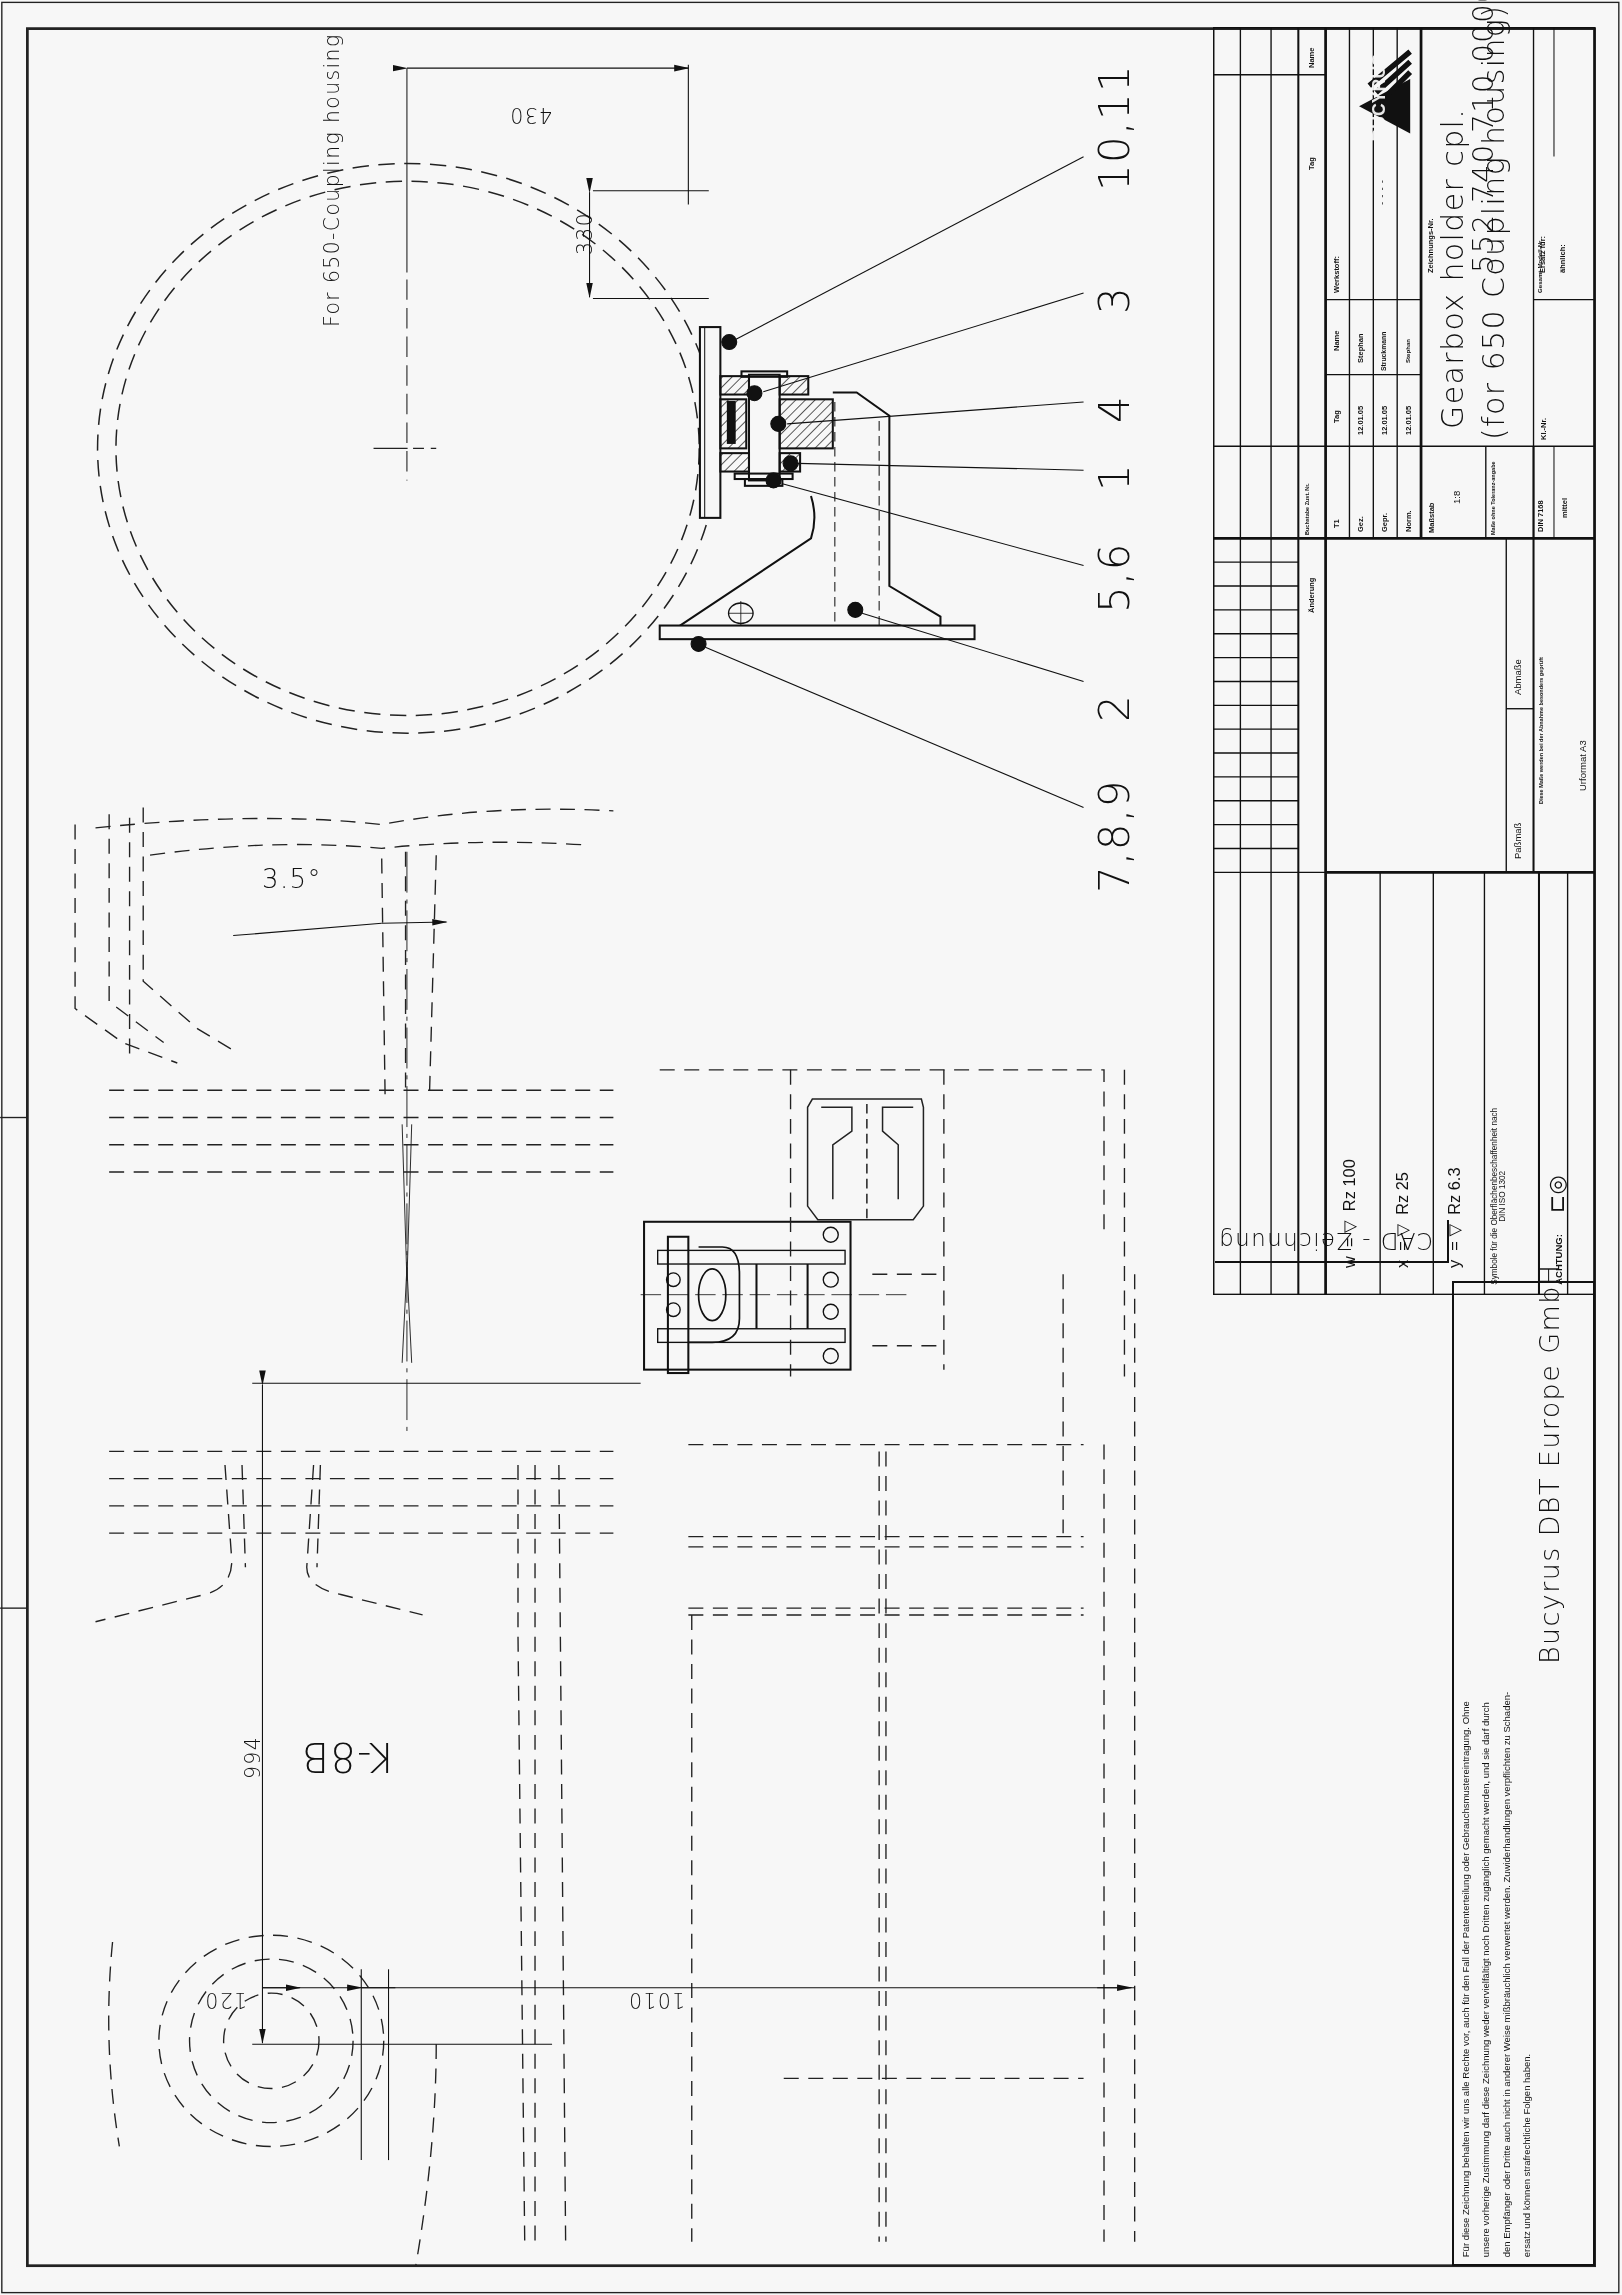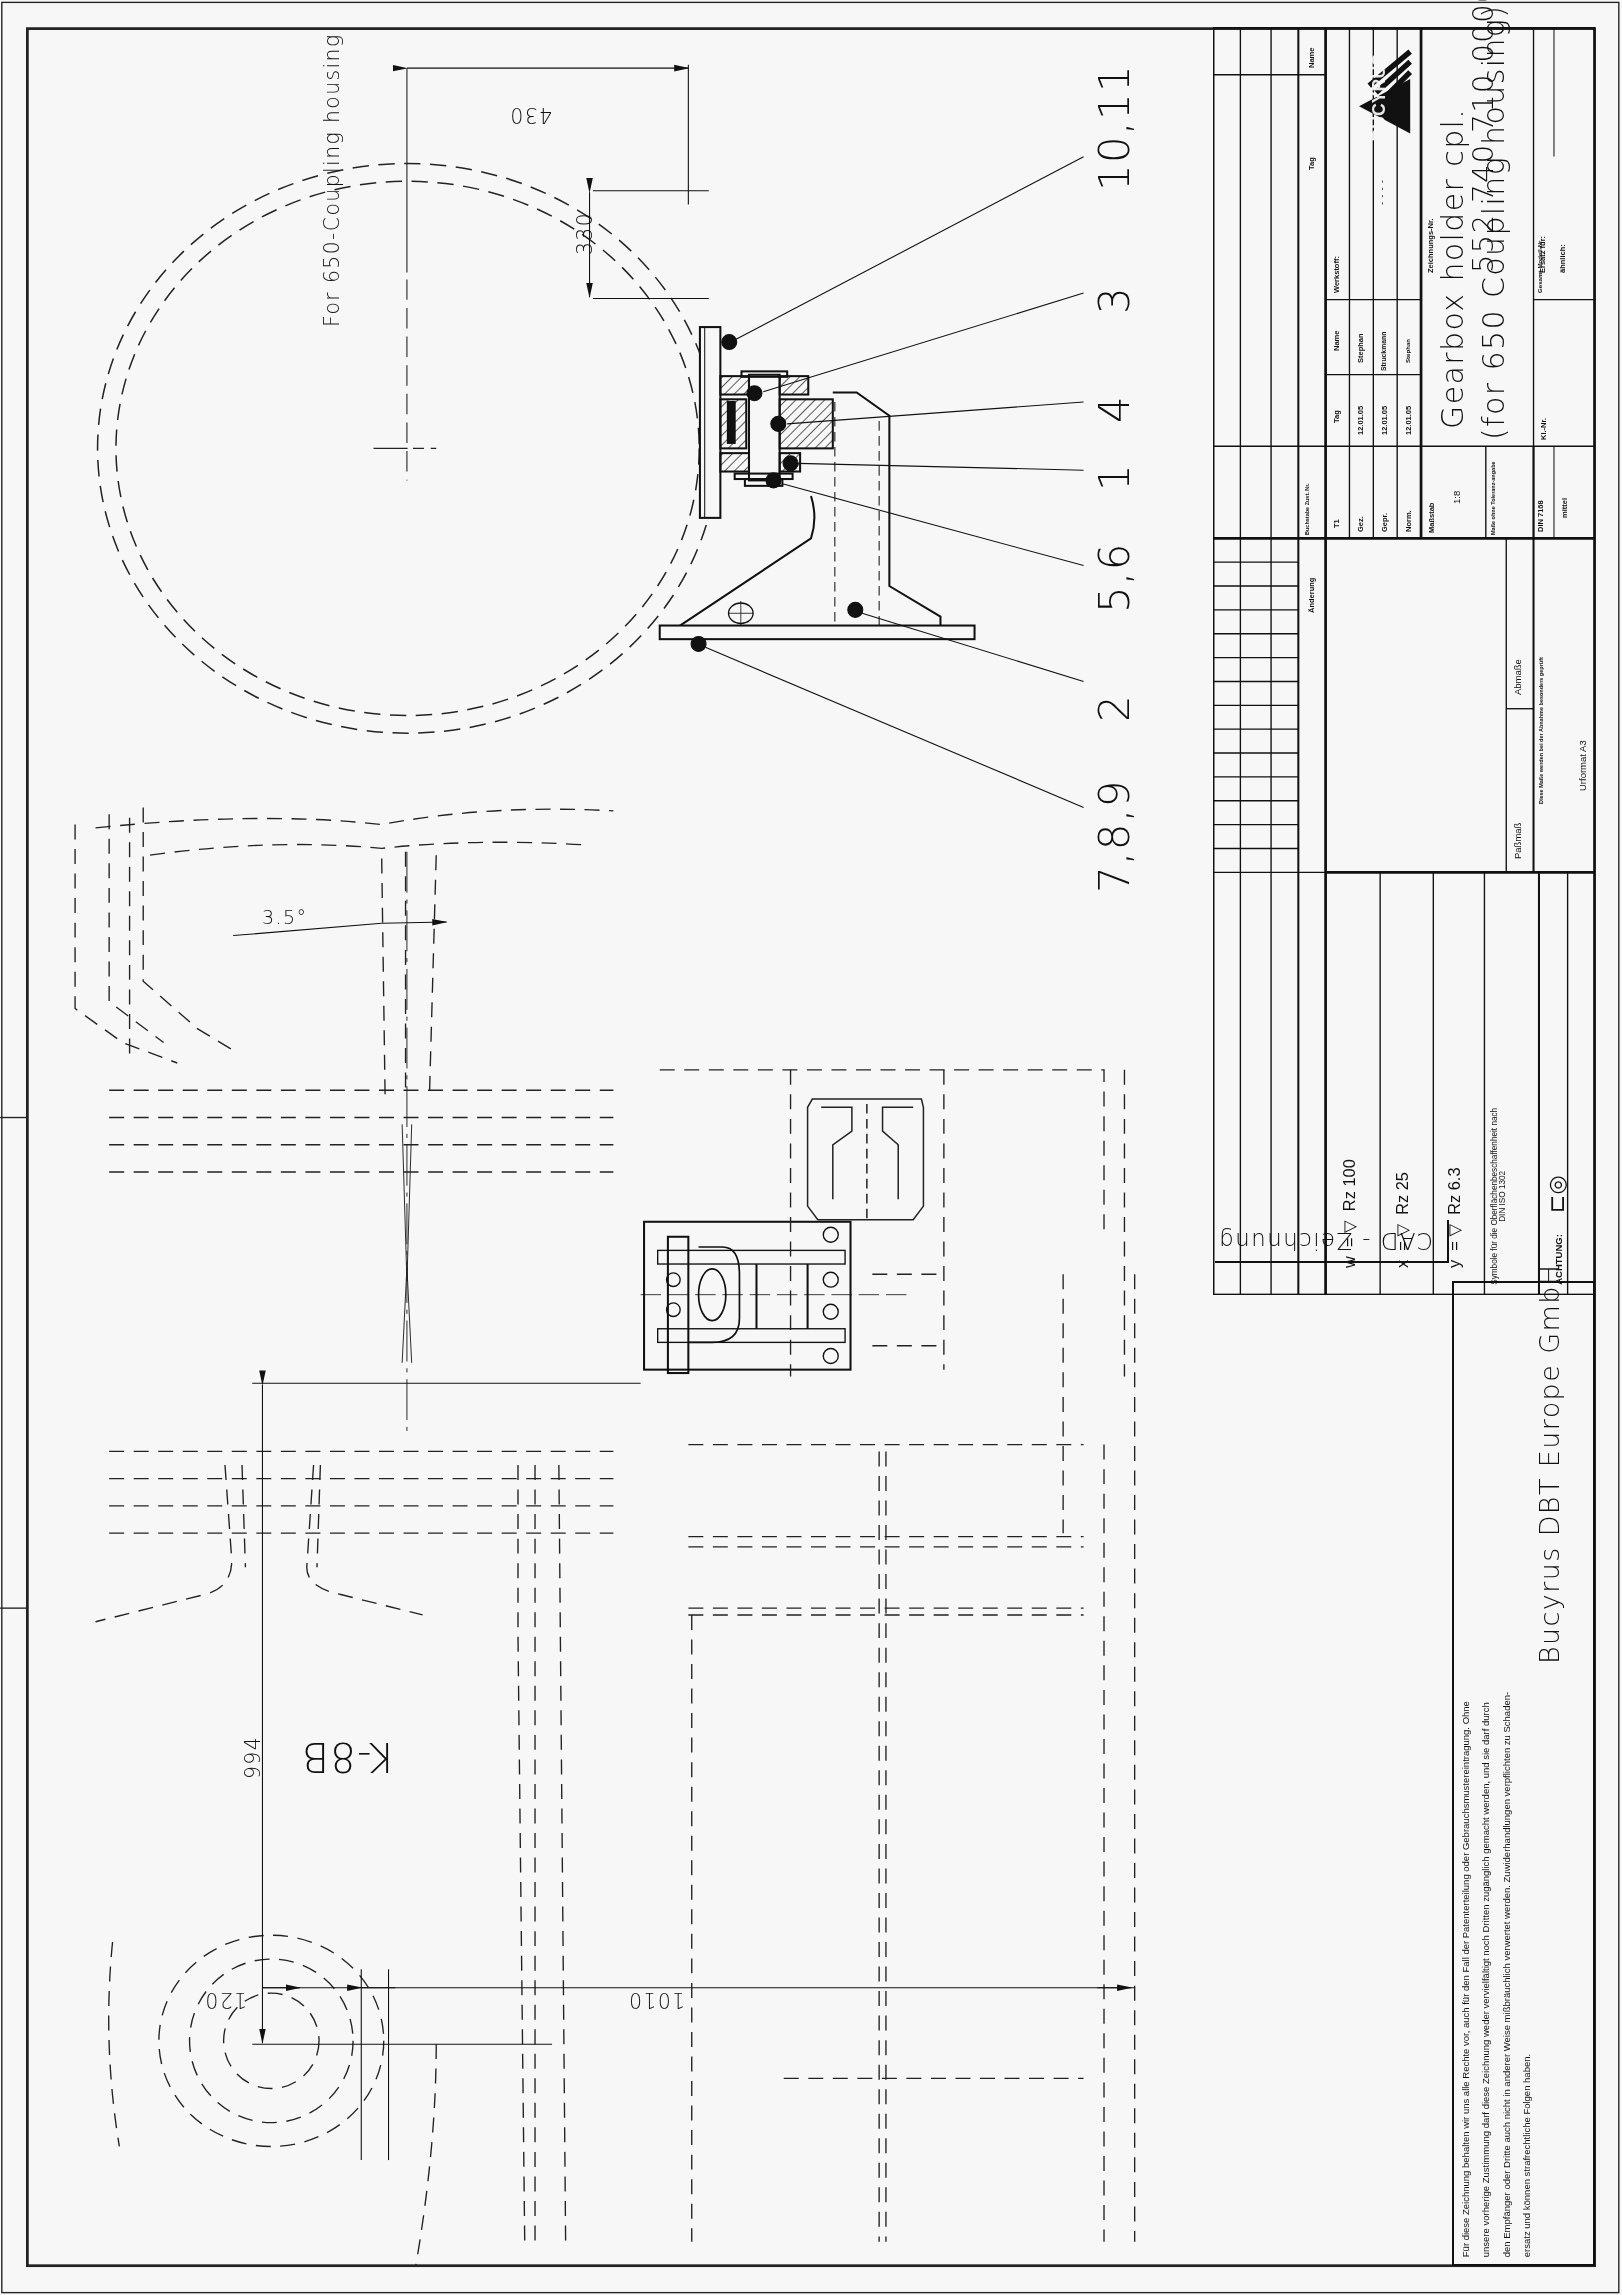--- a/index.html
+++ b/index.html
@@ -206,21 +206,21 @@
     <line x1="1610" y1="2917" x2="1660" y2="2917" marker-end="url(#arr)"></line>
   </g>
 </svg>
 
 <div class="abs cad" style="left:320px;top:327px;font-size:20.4px;transform:rotate(-90deg);transform-origin:0 0;">For 650-Coupling housing</div>
 
 <div class="abs cad" style="left:552px;top:127px;font-size:20.4px;transform:rotate(180deg);transform-origin:0 0;">430</div>
 
 <div class="abs cad" style="left:573px;top:255px;font-size:20.4px;transform:rotate(-90deg);transform-origin:0 0;">330</div>
 
-<div class="abs cad" style="left:262px;top:906px;font-size:19px;">3.5°</div>
+<div class="abs cad" style="left:262px;top:864px;font-size:26px;">3.5°</div>
 
 <div class="abs cad" style="left:241px;top:1779px;font-size:20.4px;transform:rotate(-90deg);transform-origin:0 0;">994</div>
 
 <div class="abs cad" style="left:247px;top:2012px;font-size:20.4px;transform:rotate(180deg);transform-origin:0 0;">120</div>
 
 <div class="abs cad" style="left:685px;top:2012px;font-size:20.4px;transform:rotate(180deg);transform-origin:0 0;">1010</div>
 
 <div class="abs cad" style="left:395px;top:1780px;font-size:40px;transform:rotate(180deg);transform-origin:0 0;">K-8B</div>
 
 <div class="abs cad" style="left:1090px;top:191px;font-size:42px;transform:rotate(-90deg);transform-origin:0 0;">10,11</div>

